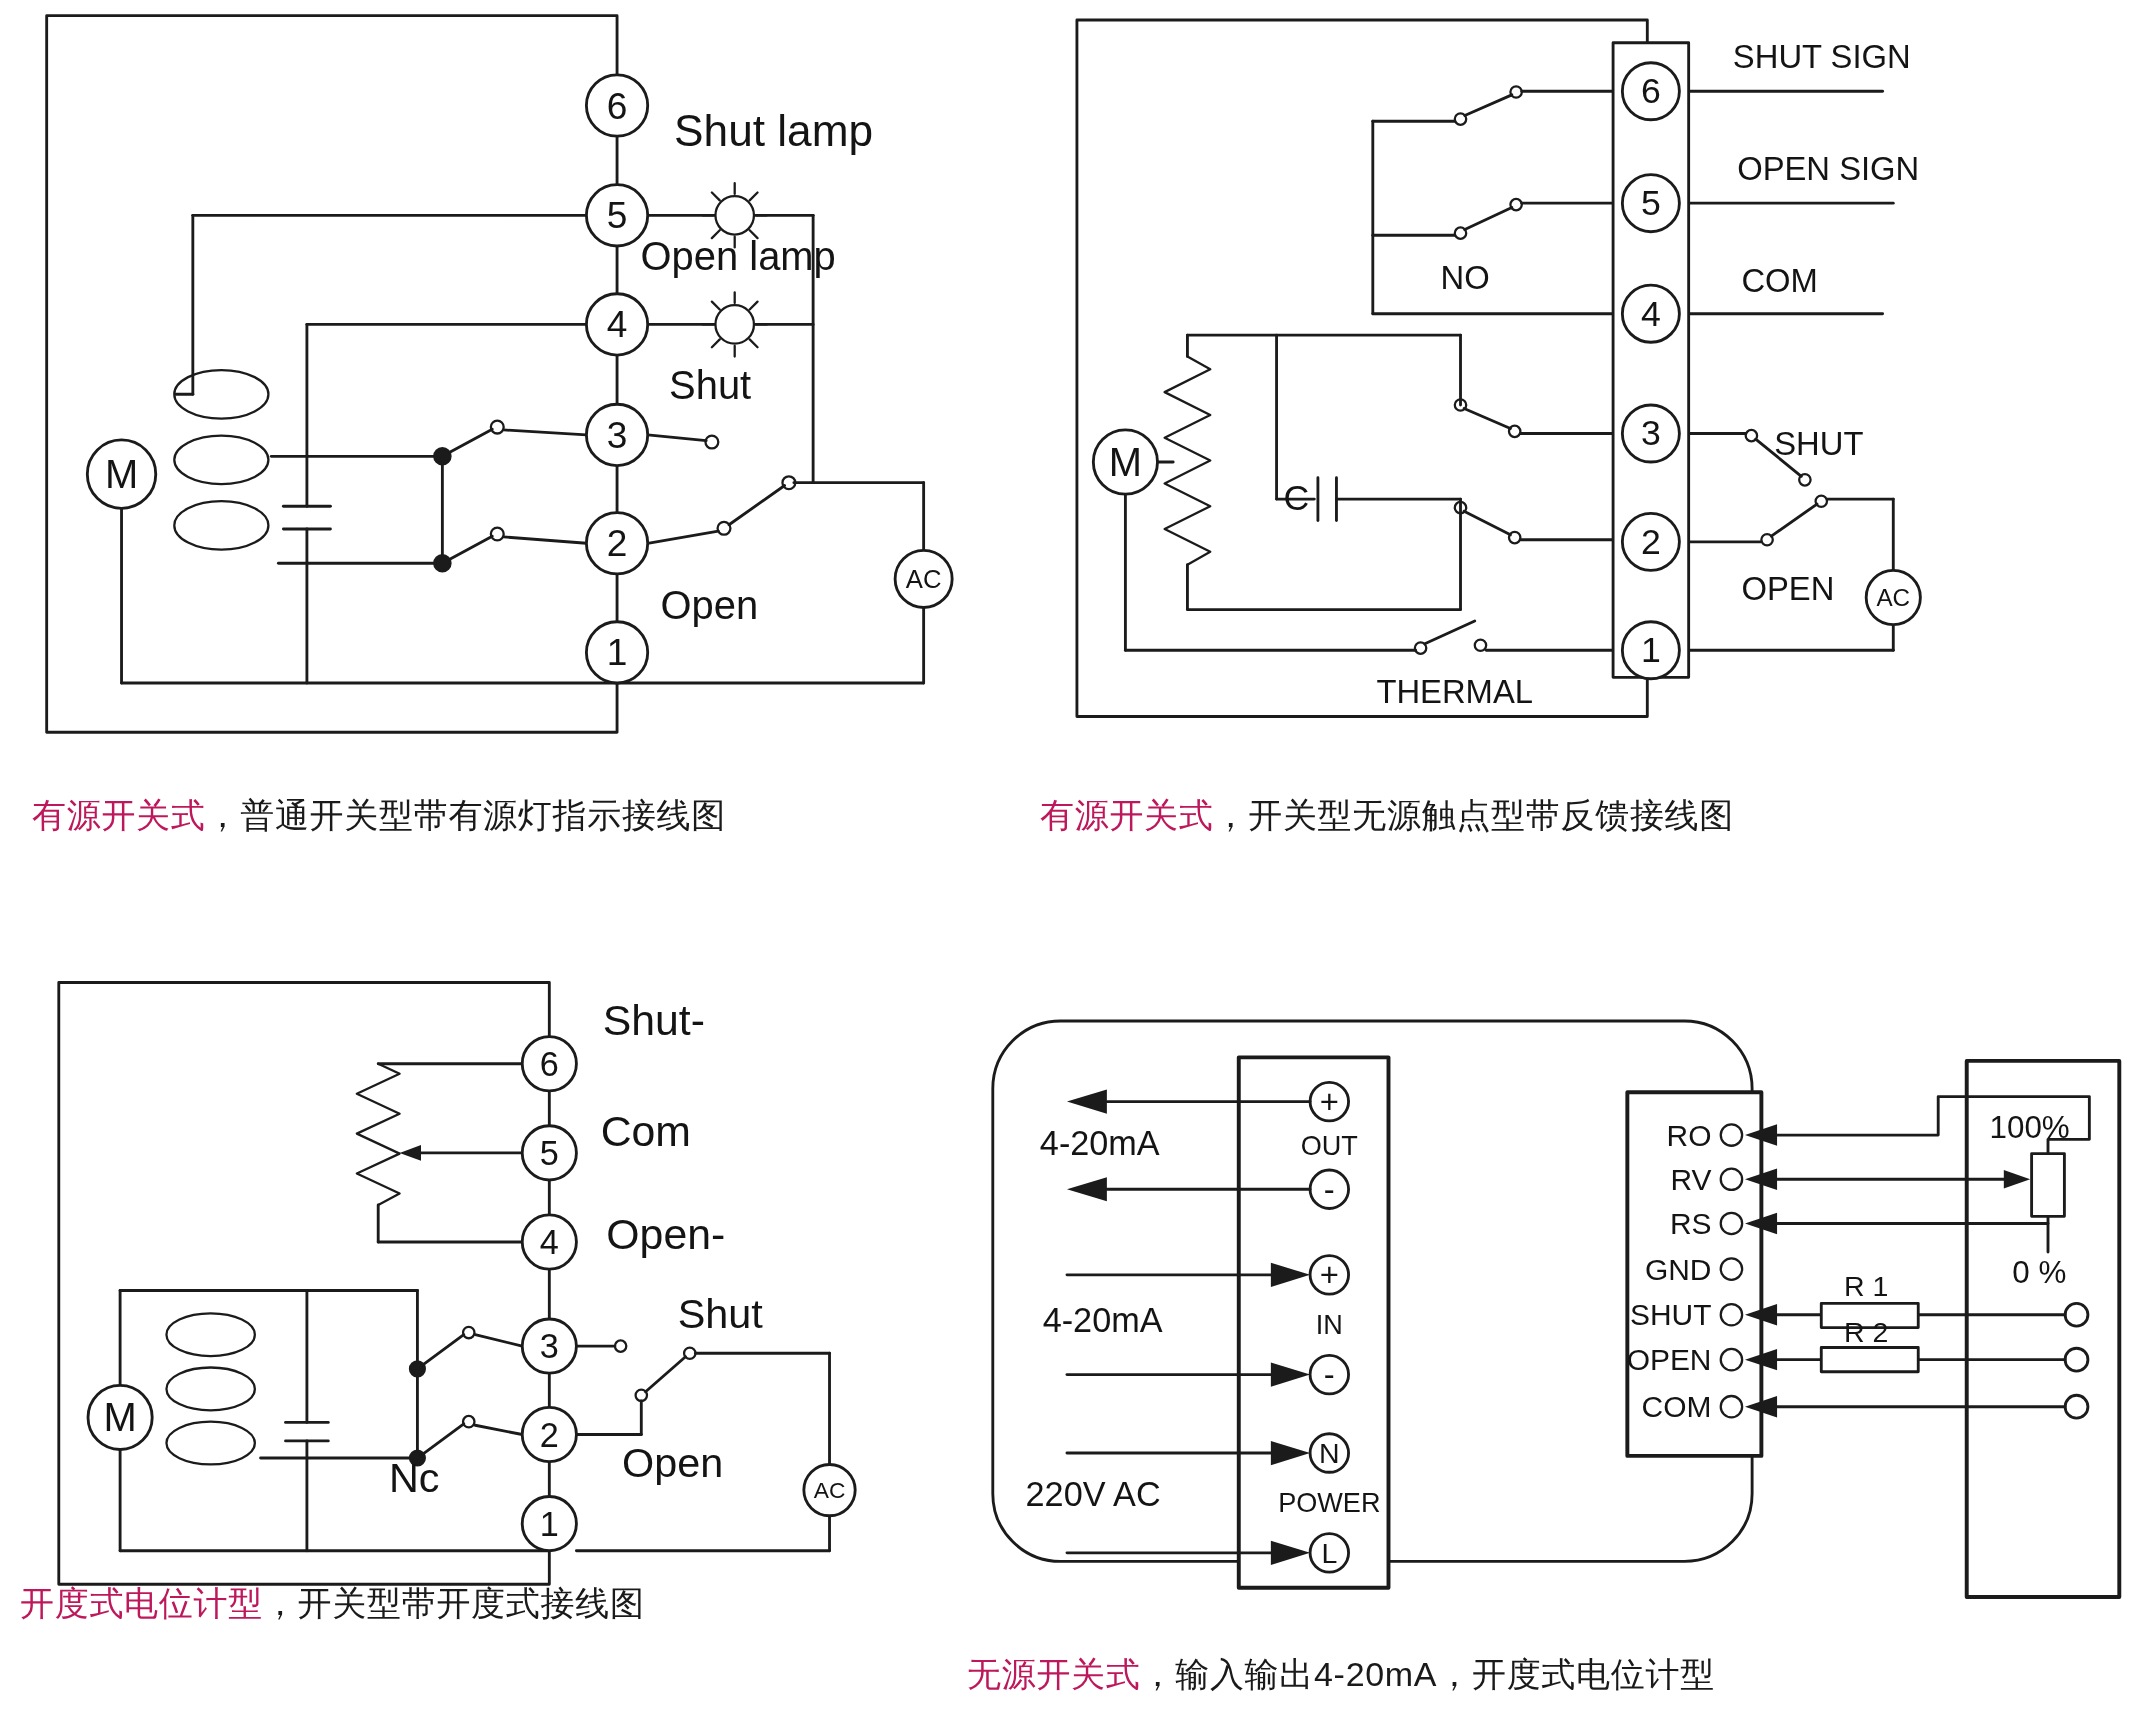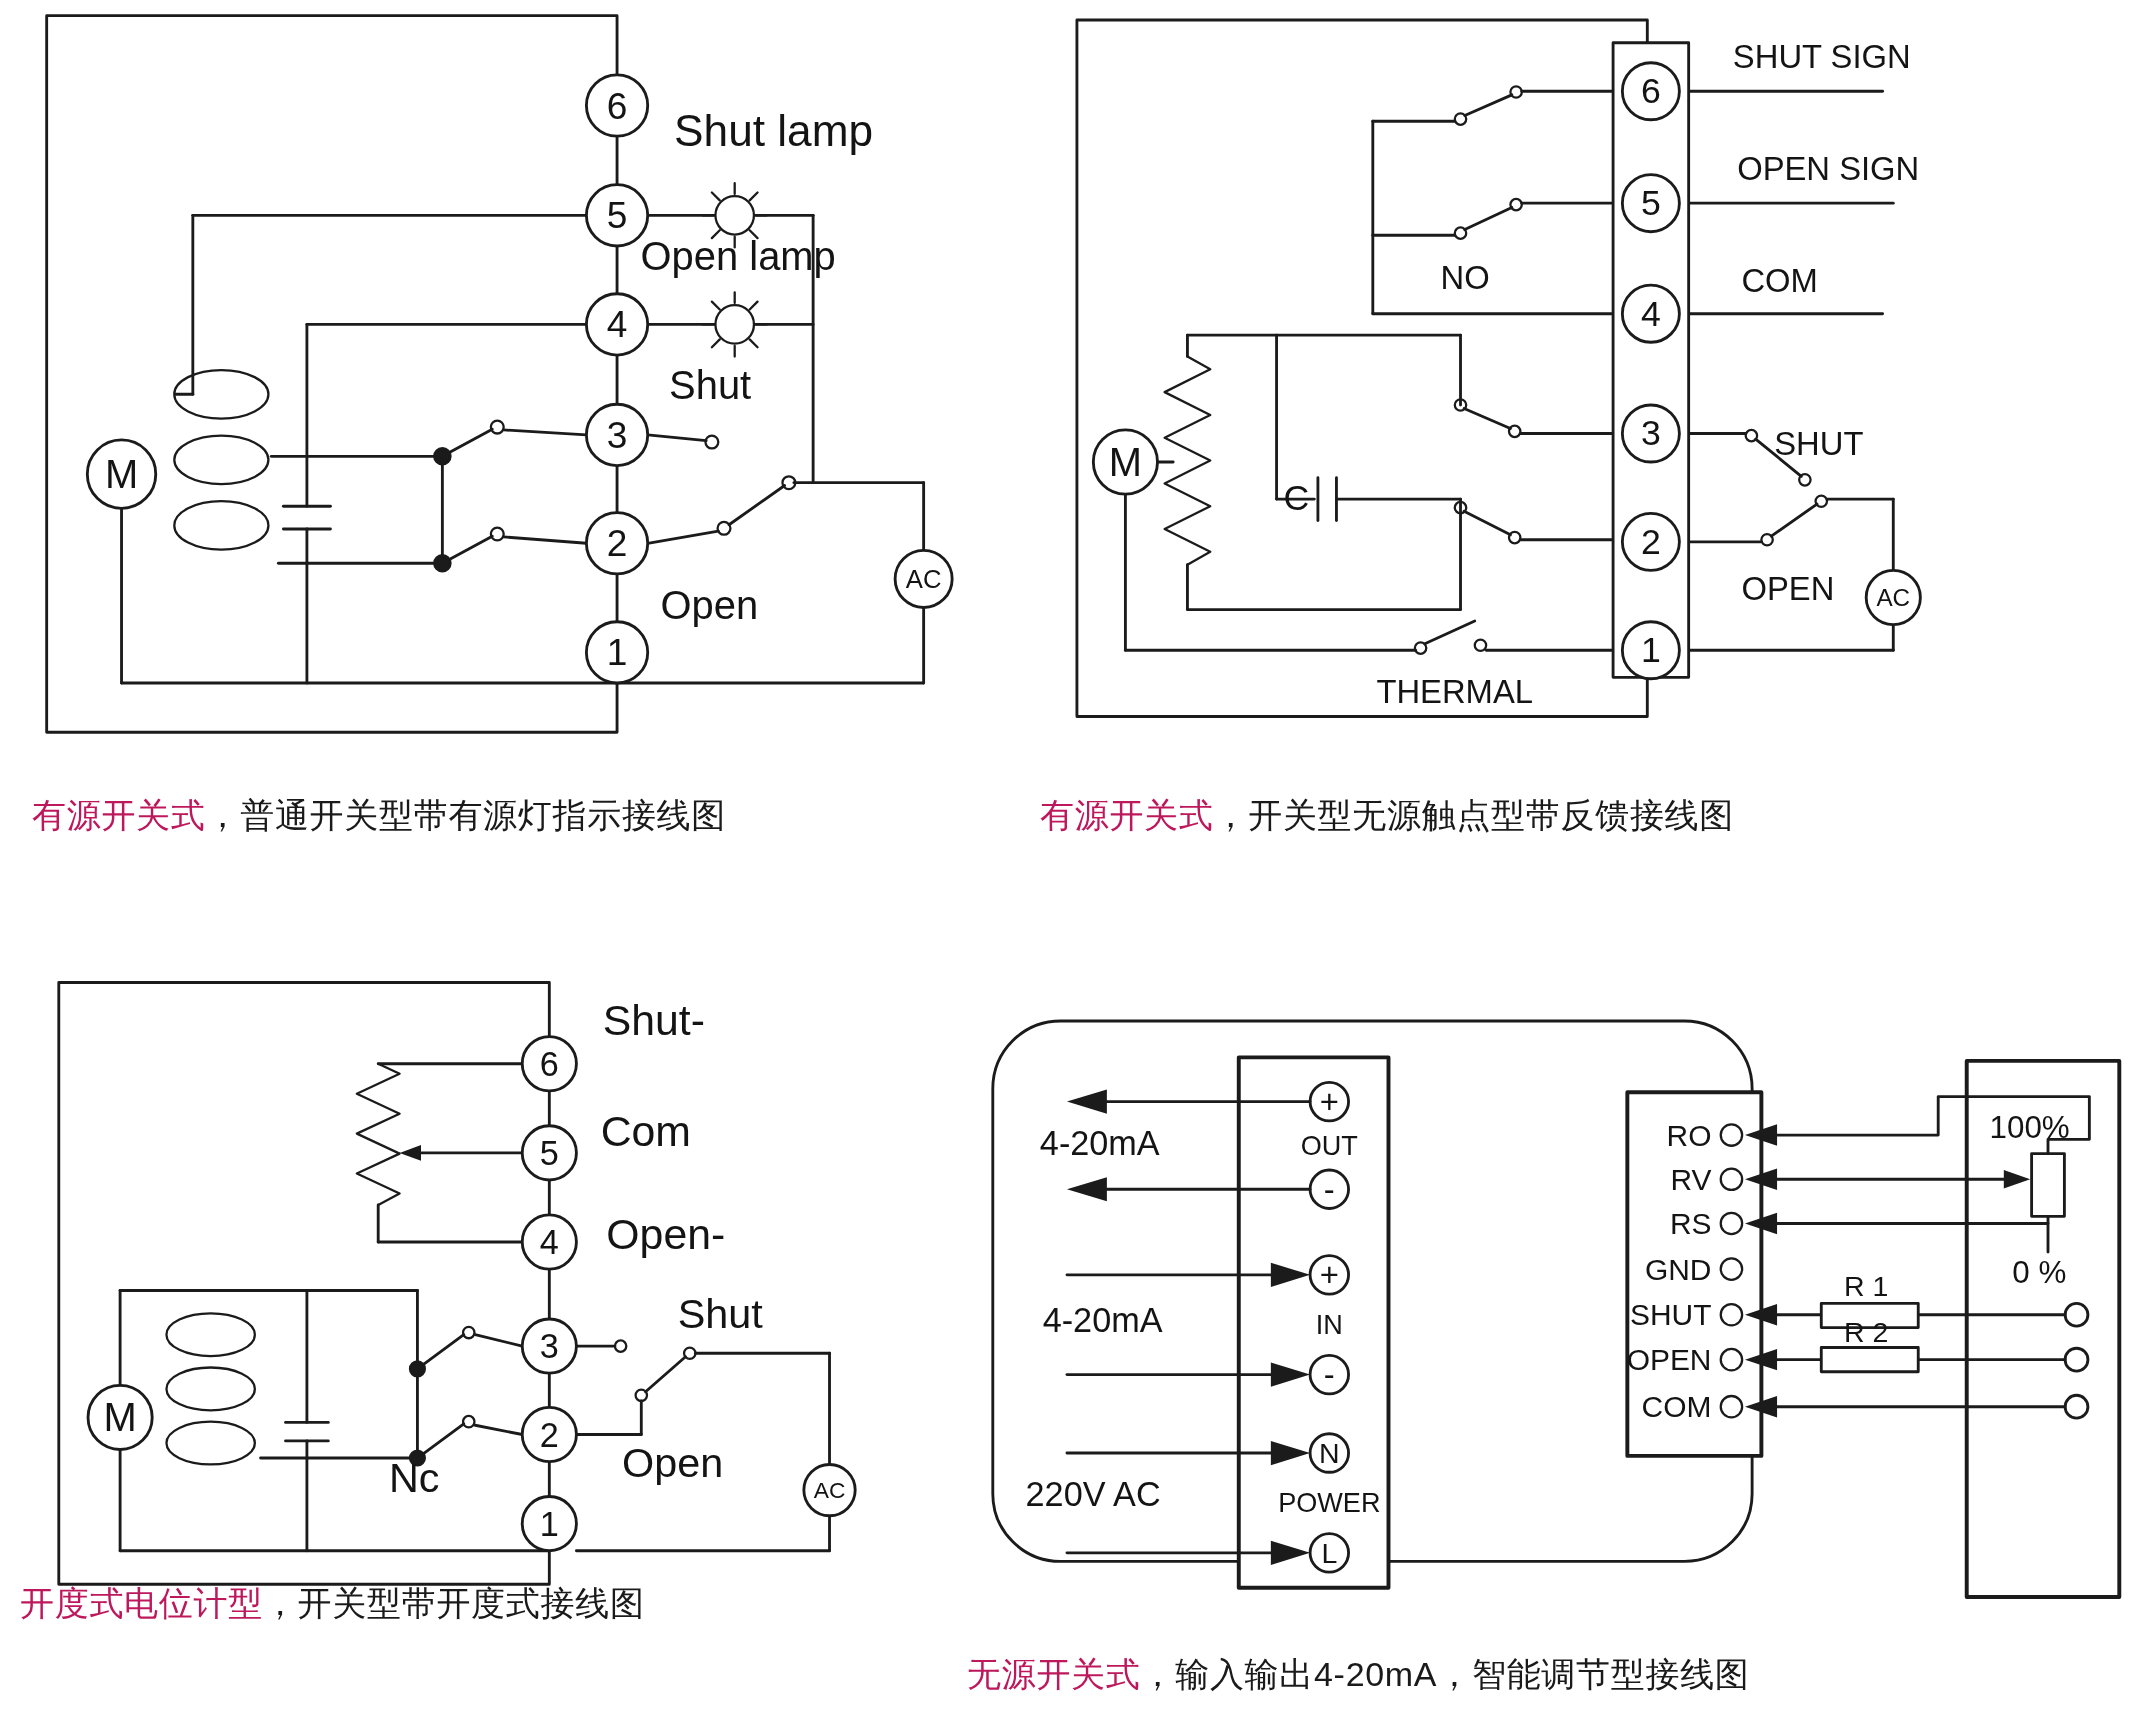--- a/index.html
+++ b/index.html
@@ -488,14 +488,14 @@
     </g>
   </g>
 </svg>
 
 <div class="caption" style="left:32px;top:793px"><span class="hl">有源开关式</span><span>，普通开关型带有源灯指示接线图</span></div>
 
 <div class="caption" style="left:1040px;top:793px"><span class="hl">有源开关式</span><span>，开关型无源触点型带反馈接线图</span></div>
 
 <div class="caption" style="left:20px;top:1581px"><span class="hl">开度式电位计型</span><span>，开关型带开度式接线图</span></div>
 
-<div class="caption" style="left:967px;top:1652px"><span class="hl">无源开关式</span><span>，输入输出4-20mA，智能调节型接线图</span></div>
+<div class="caption" style="left:967px;top:1652px"><span class="hl">无源开关式</span><span>，输入输出4-20mA，开度式电位计型</span></div>
 
 
 </body></html>

